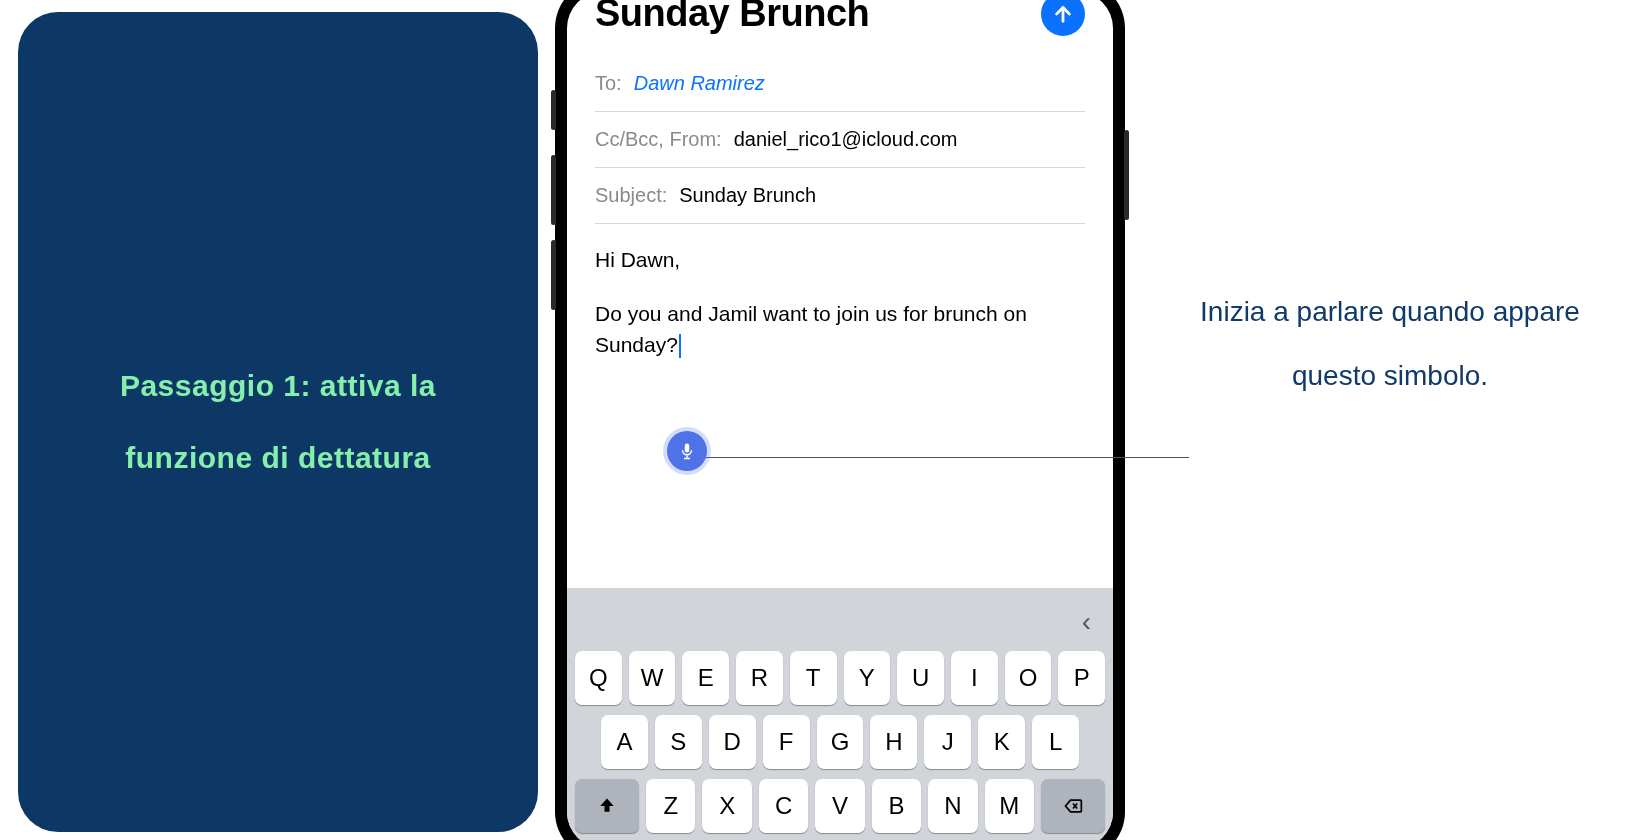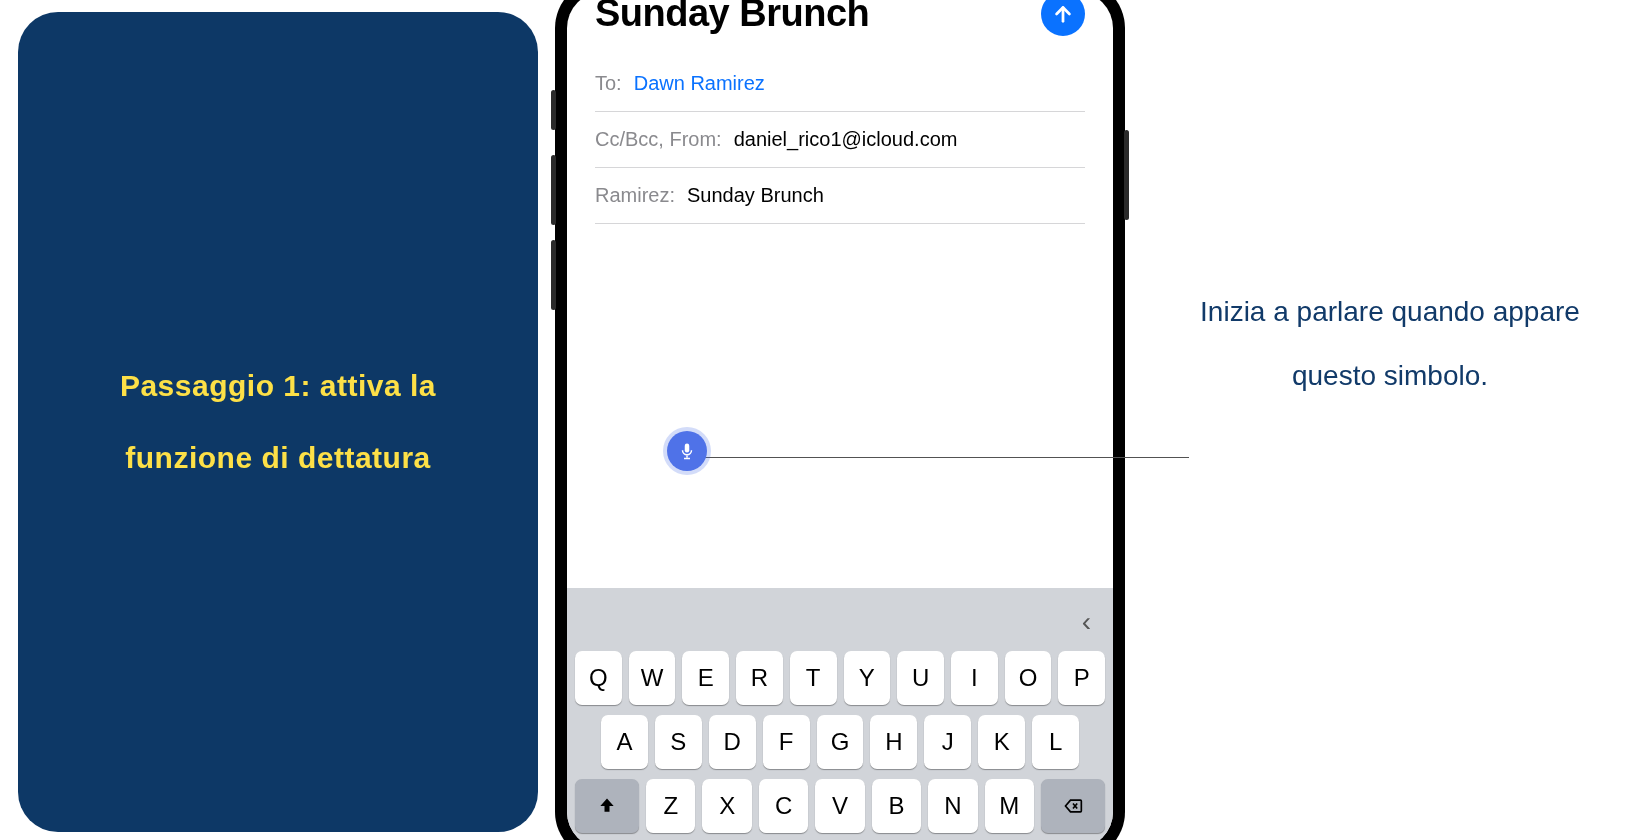--- a/index.html
+++ b/index.html
@@ -20,21 +20,21 @@
       width: 520px;
       height: 820px;
       background: #0d3866;
       border-radius: 40px;
       display: flex;
       align-items: center;
       justify-content: center;
       padding: 60px;
     }
     .left-text {
-      color: #fde047;
+      color: #86efac;
       font-size: 30px;
       font-weight: 700;
       line-height: 2.4;
       text-align: center;
       letter-spacing: 0.5px;
     }
 
     
     .phone {
       position: absolute;
@@ -97,21 +97,21 @@
     .field-row {
       display: flex;
       align-items: center;
       padding: 16px 0;
       border-bottom: 1px solid #d6d6d8;
       font-size: 20px;
       gap: 12px;
     }
     .field-label { color: #8a8a8e; }
     .field-value { color: #000; }
-    .field-value.link { color: #0a72ff; }
+    .field-value.link { color: #0a72ff; font-style: italic; }
 
     
     .email-body {
       padding: 20px 28px;
       font-size: 21px;
       line-height: 1.5;
       color: #000;
       position: relative;
     }
     .body-p { margin-bottom: 22px; }
@@ -238,25 +238,31 @@
     <div class="email-fields">
       <div class="field-row">
         <span class="field-label">To:</span>
         <span class="field-value link">Dawn Ramirez</span>
       </div>
       <div class="field-row">
         <span class="field-label">Cc/Bcc, From:</span>
         <span class="field-value">daniel_rico1@icloud.com</span>
       </div>
       <div class="field-row">
-        <span class="field-label">Ramirez:</span>
+        <span class="field-label">Subject:</span>
         <span class="field-value">Sunday Brunch</span>
       </div>
     </div>
 
+    <div class="email-body">
+      <div class="body-p">Hi Dawn,</div>
+      <div>
+        <span>Do you and Jamil want to join us for brunch on Sunday?</span><span class="cursor-caret"></span>
+      </div>
+    </div>
 
     <div class="dictation-mic">
       <svg width="18" height="18" viewBox="0 0 24 24" fill="#fff">
           <path d="M12 14a3 3 0 0 0 3-3V5a3 3 0 0 0-6 0v6a3 3 0 0 0 3 3z"></path>
           <path d="M19 11a7 7 0 0 1-14 0h2a5 5 0 0 0 10 0h2z"></path>
           <rect x="11" y="18" width="2" height="3"></rect>
           <rect x="8" y="21" width="8" height="2"></rect>
         </svg>
     </div>
 

